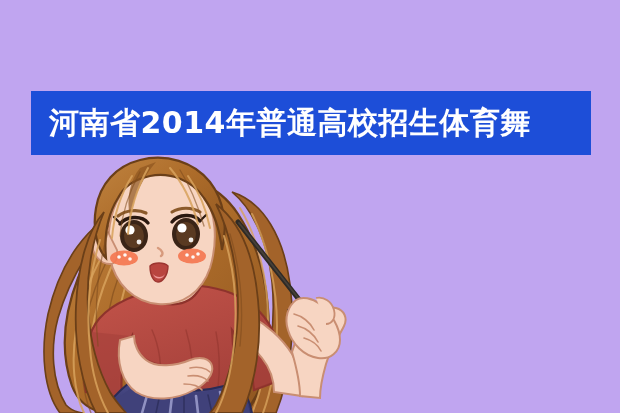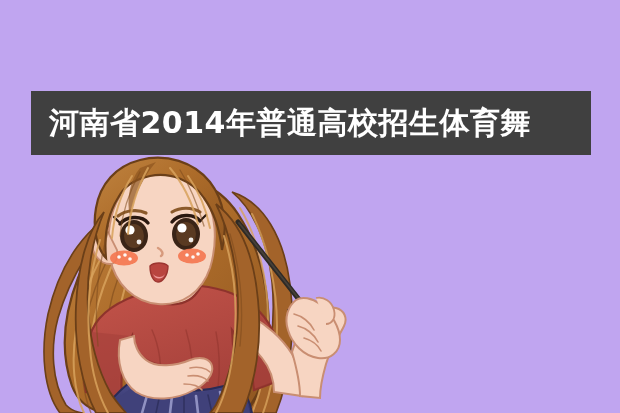--- a/index.html
+++ b/index.html
@@ -20,21 +20,21 @@
     background: #c0a5f0;
   }
 
   
   #title-band {
     position: absolute;
     left: 31px;
     top: 91px;
     width: 560px;
     height: 64px;
-    background: #404040;
+    background: #1d4ed8;
     z-index: 40;
     display: flex;
     align-items: center;
     box-sizing: border-box;
     padding-left: 18px;
   }
   #title-text {
     color: #ffffff;
     font-size: 30px;
     font-weight: bold;

